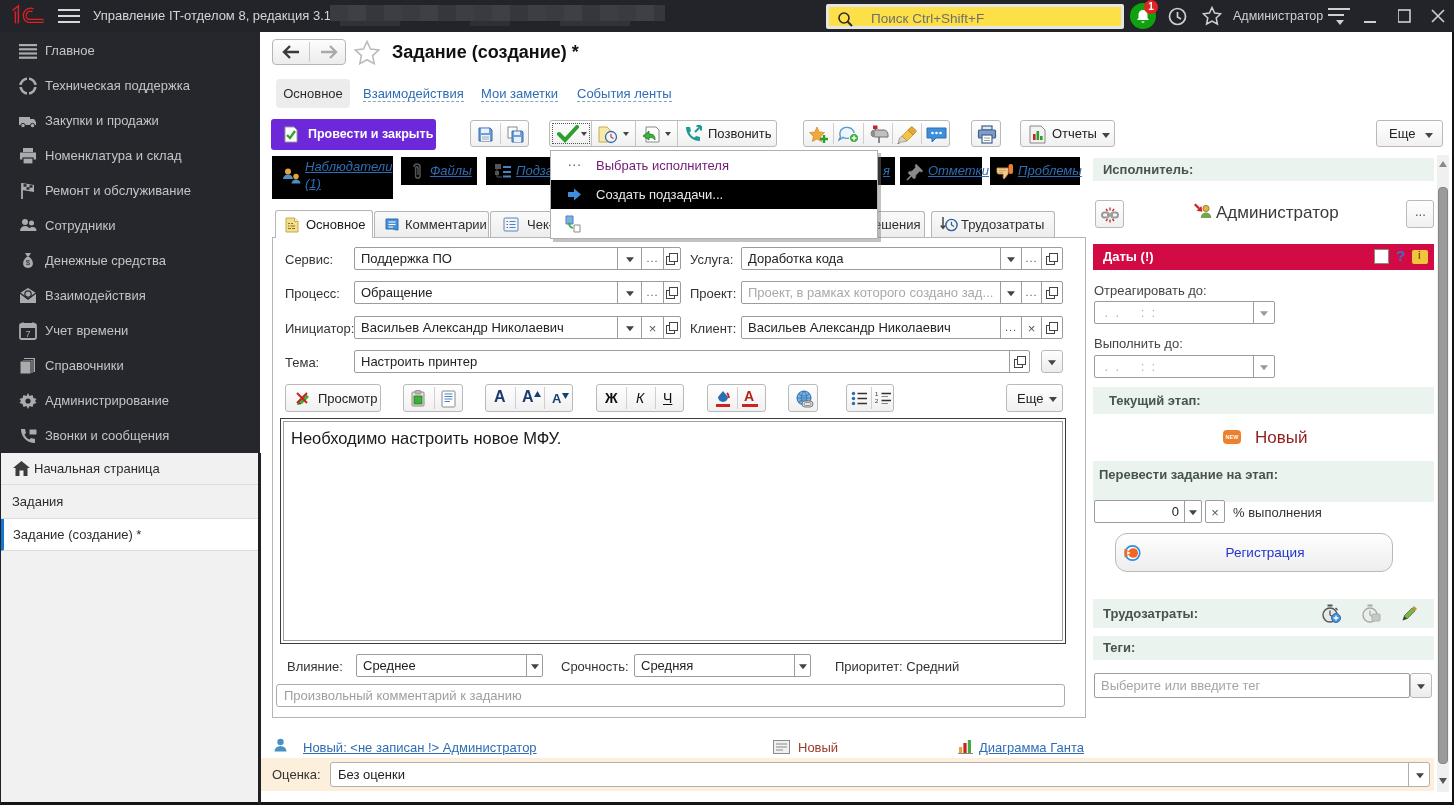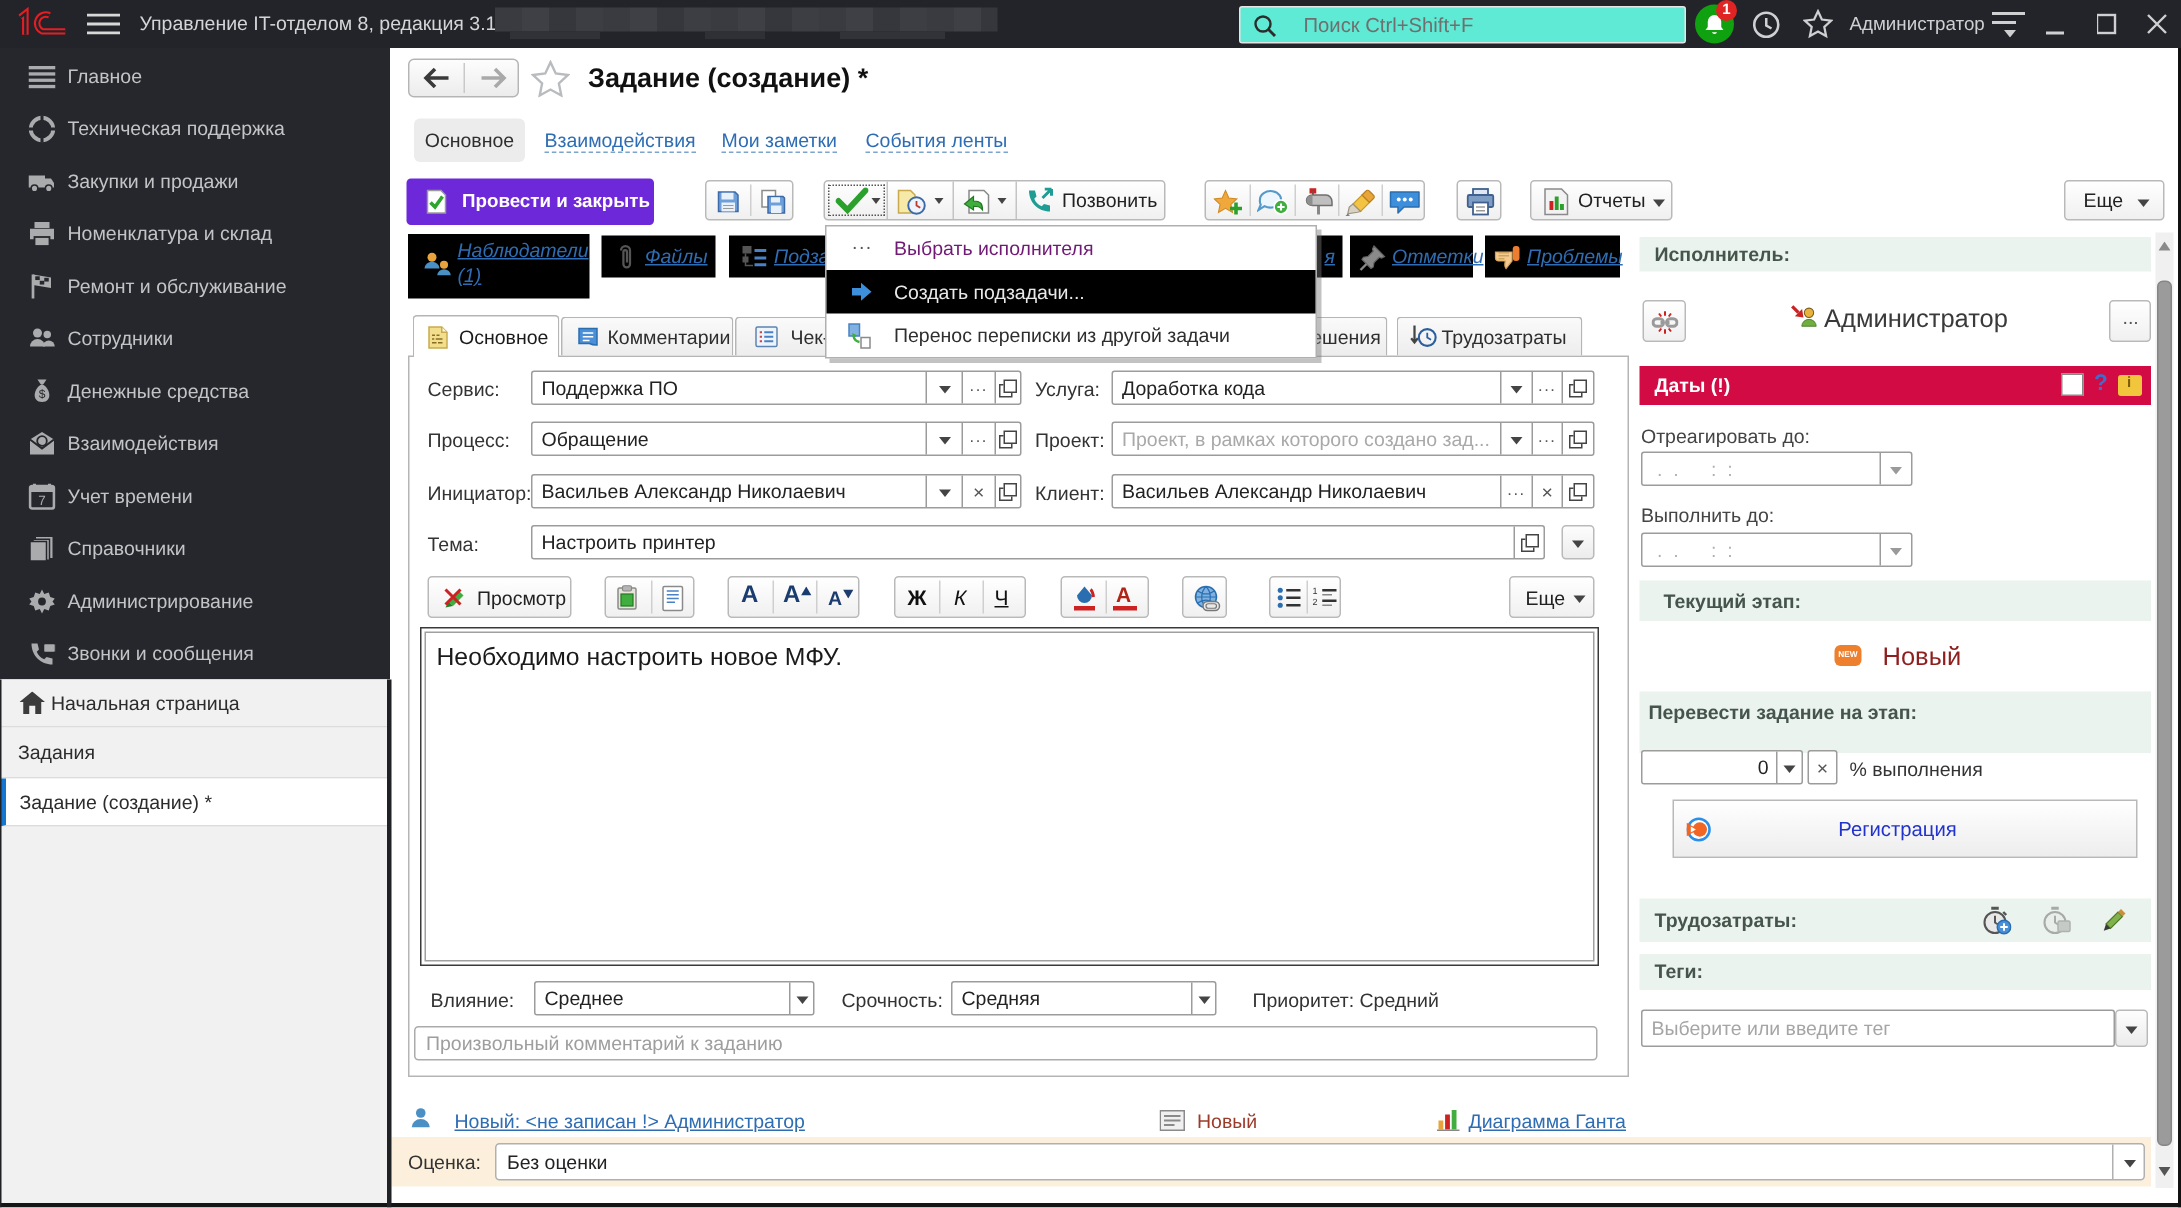--- a/index.html
+++ b/index.html
@@ -55,21 +55,21 @@
         <rect y="0" width="22" height="2"></rect>
         <rect y="6" width="22" height="2"></rect>
         <rect y="12" width="22" height="2"></rect>
       </g>
     </svg>
   <div class="ttl">Управление IT-отделом 8, редакция 3.1</div>
   <div class="cens" style="left:330px;width:335px;top:5px;height:16px;background:repeating-linear-gradient(90deg,#393b40 0 18px,#3e4045 18px 36px,#35373c 36px 54px,#3c3e43 54px 72px);"></div>
   <div class="cens" style="left:340px;width:60px;top:21px;height:5px;background:#303237"></div>
   <div class="cens" style="left:470px;width:40px;top:21px;height:5px;background:#2e3035"></div>
   <div class="cens" style="left:560px;width:70px;top:21px;height:5px;background:#313338"></div>
-  <div class="abs" style="left:826px;top:4px;width:298px;height:25px;background:#5eead4;border:1px solid #e5e5e5;border-radius:2px;">
+  <div class="abs" style="left:826px;top:4px;width:298px;height:25px;background:#fde047;border:3px solid #e5e5e5;border-radius:2px;">
     <svg class="abs" style="left:8px;top:4px" width="17" height="17" viewBox="0 0 17 17">
         <circle cx="7" cy="7" r="5" fill="none" stroke="#2c2c2c" stroke-width="1.6"></circle>
         <path d="M10.7 10.7 L15 15" stroke="#2c2c2c" stroke-width="2"></path>
       </svg>
     <div class="abs" style="left:42px;top:0;line-height:23px;color:#6f6f6f;font-size:13.5px;">Поиск Ctrl+Shift+F</div>
   </div>
   <div class="abs" style="left:1130px;top:3px;width:26px;height:26px;border-radius:50%;background:#0fa10f;"></div>
   <svg class="abs" style="left:1135px;top:9px" width="16" height="16" viewBox="0 0 16 16">
       <path d="M8 1 a4.5 4.5 0 0 1 4.5 4.5 V9 l1.5 2 H2 l1.5 -2 V5.5 A4.5 4.5 0 0 1 8 1 Z" fill="#fff"></path>
       <path d="M6.3 12.5 a1.8 1.8 0 0 0 3.4 0 Z" fill="#fff"></path>
@@ -704,21 +704,21 @@
   <div class="fld" style="left:1094px;top:500px;width:108px;height:23px;">
       <div class="tx" style="width:89px;text-align:right;padding-right:5px;">0</div>
       <div class="fseg" style="width:18px;">
         <div class="tri"></div>
       </div>
     </div>
   <div class="abs" style="left:1205px;top:500px;width:20px;height:23px;border:1px solid #9c9c9c;border-radius:2px;background:#fff;">
       <div class="xx" style="position:absolute;left:50%;top:50%;transform:translate(-50%,-50%);color:#555;">×</div>
     </div>
   <div class="lbl" style="left:1233px;top:505px;">% выполнения</div>
-  <div class="abs btn" style="left:1115px;top:533px;width:310px;height:39px;background:linear-gradient(#fff,#ededed);border-radius:0;">
+  <div class="abs btn" style="left:1115px;top:533px;width:278px;height:39px;background:linear-gradient(#fff,#ededed);border-radius:12px;">
     <svg class="abs" style="left:7px;top:10px" width="18" height="18" viewBox="0 0 18 18">
         <circle cx="9.5" cy="9" r="7.2" fill="#fff" stroke="#2a8fe8" stroke-width="1.7"></circle>
         <circle cx="10.2" cy="9" r="4.8" fill="#f26522"></circle>
         <path d="M1.5 4.5 L9 9 L1.5 13.5 Z" fill="#f26522"></path>
         <path d="M4.2 7 L7.6 9 L4.2 11 Z" fill="#fff"></path>
       </svg>
     <div class="abs" style="left:0;width:298px;top:0;line-height:38px;color:#2233cc;text-align:center;font-size:13.5px;">Регистрация</div>
   </div>
   <div class="greenrow" style="top:599px;height:29px;line-height:29px;padding-left:10px;">Трудозатраты:
     <svg class="abs" style="left:228px;top:5px" width="20" height="20" viewBox="0 0 20 20">
@@ -805,16 +805,15 @@
         </svg>
       <div class="abs" style="left:45px;top:0;line-height:29px;color:#e8e8e8;">Создать подзадачи...</div>
     </div>
     <div class="abs" style="left:0;top:58px;width:326px;height:29px;">
       <svg class="abs" style="left:14px;top:6px" width="18" height="18" viewBox="0 0 18 18">
           <path d="M9 10 h6 v7 h-6 Z" fill="#fff" stroke="#8a8a8a"></path>
           <path d="M1 1 h7 v8 h-7 Z" fill="#7fb2e0" stroke="#4a81c4"></path>
           <path d="M8 13 a5 5 0 0 1 -4 -4" stroke="#3fae3f" stroke-width="1.6" fill="none"></path>
           <path d="M3 7 L4 10.5 L6.5 8.5 Z" fill="#3fae3f"></path>
         </svg>
-      <div class="abs" style="left:45px;top:0;line-height:29px;color:#2e2e2e;">Перенос переписки из другой задачи</div>
     </div>
   </div>
 </div>
 
 </body></html>

